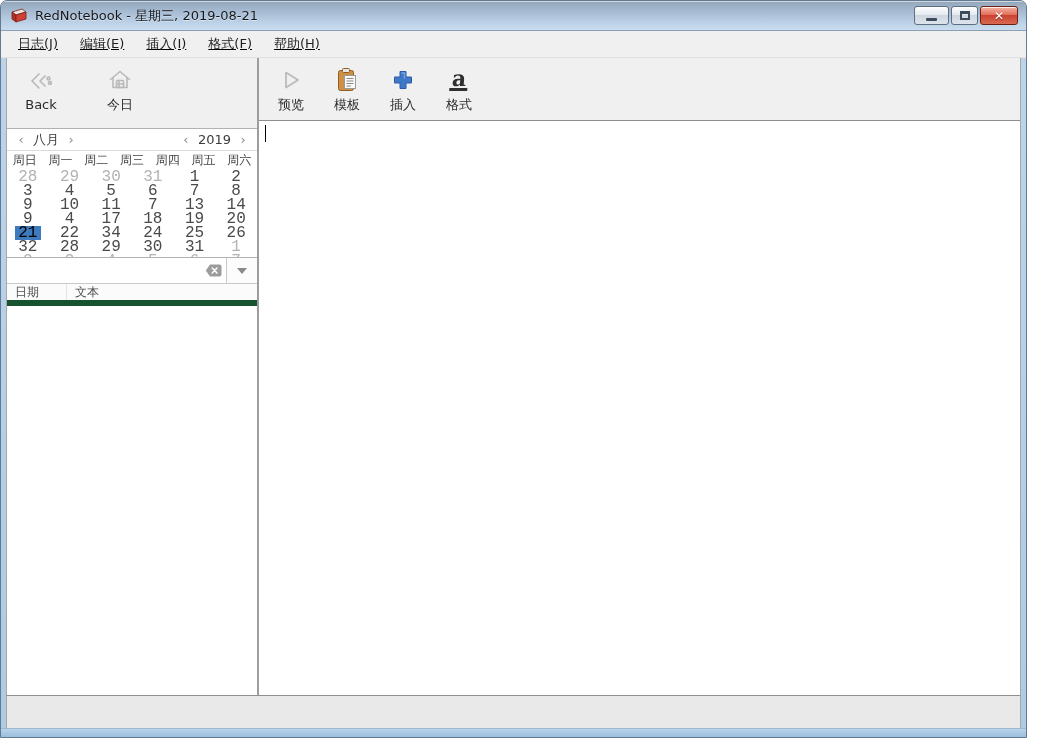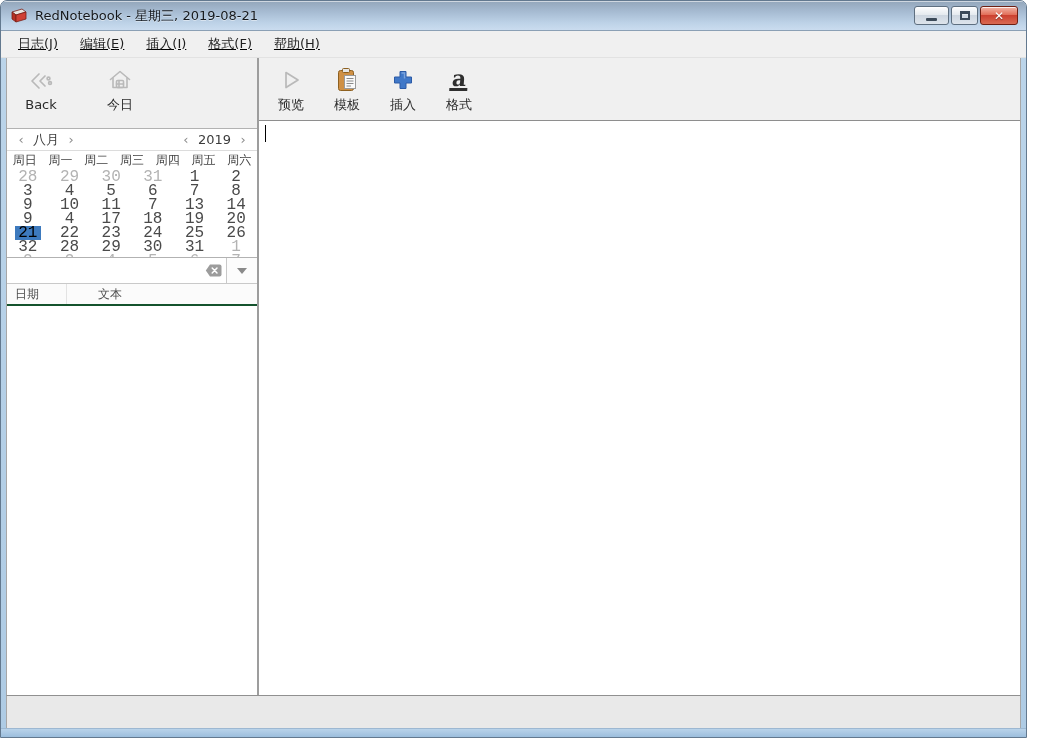--- a/index.html
+++ b/index.html
@@ -113,25 +113,25 @@
     width:31px;border-left:1px solid #c9c9c9;display:flex;align-items:center;
     justify-content:center;cursor:default;background:#fcfcfc;
   }
   .drop-tri{
     width:0;height:0;border-left:5px solid transparent;border-right:5px solid transparent;
     border-top:6px solid #8a8a8a;
   }
   
   .results-header{
     height:22px;flex:0 0 22px;display:flex;align-items:center;background:#fbfbfb;
-    border-bottom:2px solid #14532d;font-size:12px;color:#4e4e4e;
+    border-bottom:6px solid #14532d;font-size:12px;color:#4e4e4e;
   }
   .col-hdr{padding:0 8px;height:100%;display:flex;align-items:center;cursor:default;}
   .col-0{width:60px;flex:0 0 60px;border-right:1px solid #e3e3e3;}
-  .col-1{flex:1;margin-left:23px;}
+  .col-1{flex:1;}
   .results-body{flex:1 1 auto;background:#fff;}
   
   .editor{
     flex:1 1 auto;background:#fff;border-top:1px solid #8e8e8e;position:relative;
     padding:3px 5px;font-size:14px;color:#000;cursor:text;
   }
   .caret{position:absolute;left:6px;top:4px;width:1px;height:17px;background:#000;}
   
   .statusbar{
     height:33px;flex:0 0 33px;margin:0 5px;background:#e9e9e9;
@@ -244,21 +244,21 @@
             <span class="cal-day">13</span>
             <span class="cal-day">14</span>
             <span class="cal-day">9</span>
             <span class="cal-day">4</span>
             <span class="cal-day">17</span>
             <span class="cal-day">18</span>
             <span class="cal-day">19</span>
             <span class="cal-day">20</span>
             <span class="cal-day selected">21</span>
             <span class="cal-day">22</span>
-            <span class="cal-day">23</span>
+            <span class="cal-day">34</span>
             <span class="cal-day">24</span>
             <span class="cal-day">25</span>
             <span class="cal-day">26</span>
             <span class="cal-day">32</span>
             <span class="cal-day">28</span>
             <span class="cal-day">29</span>
             <span class="cal-day">30</span>
             <span class="cal-day">31</span>
             <span class="cal-day outside">1</span>
             <span class="cal-day outside">2</span>

